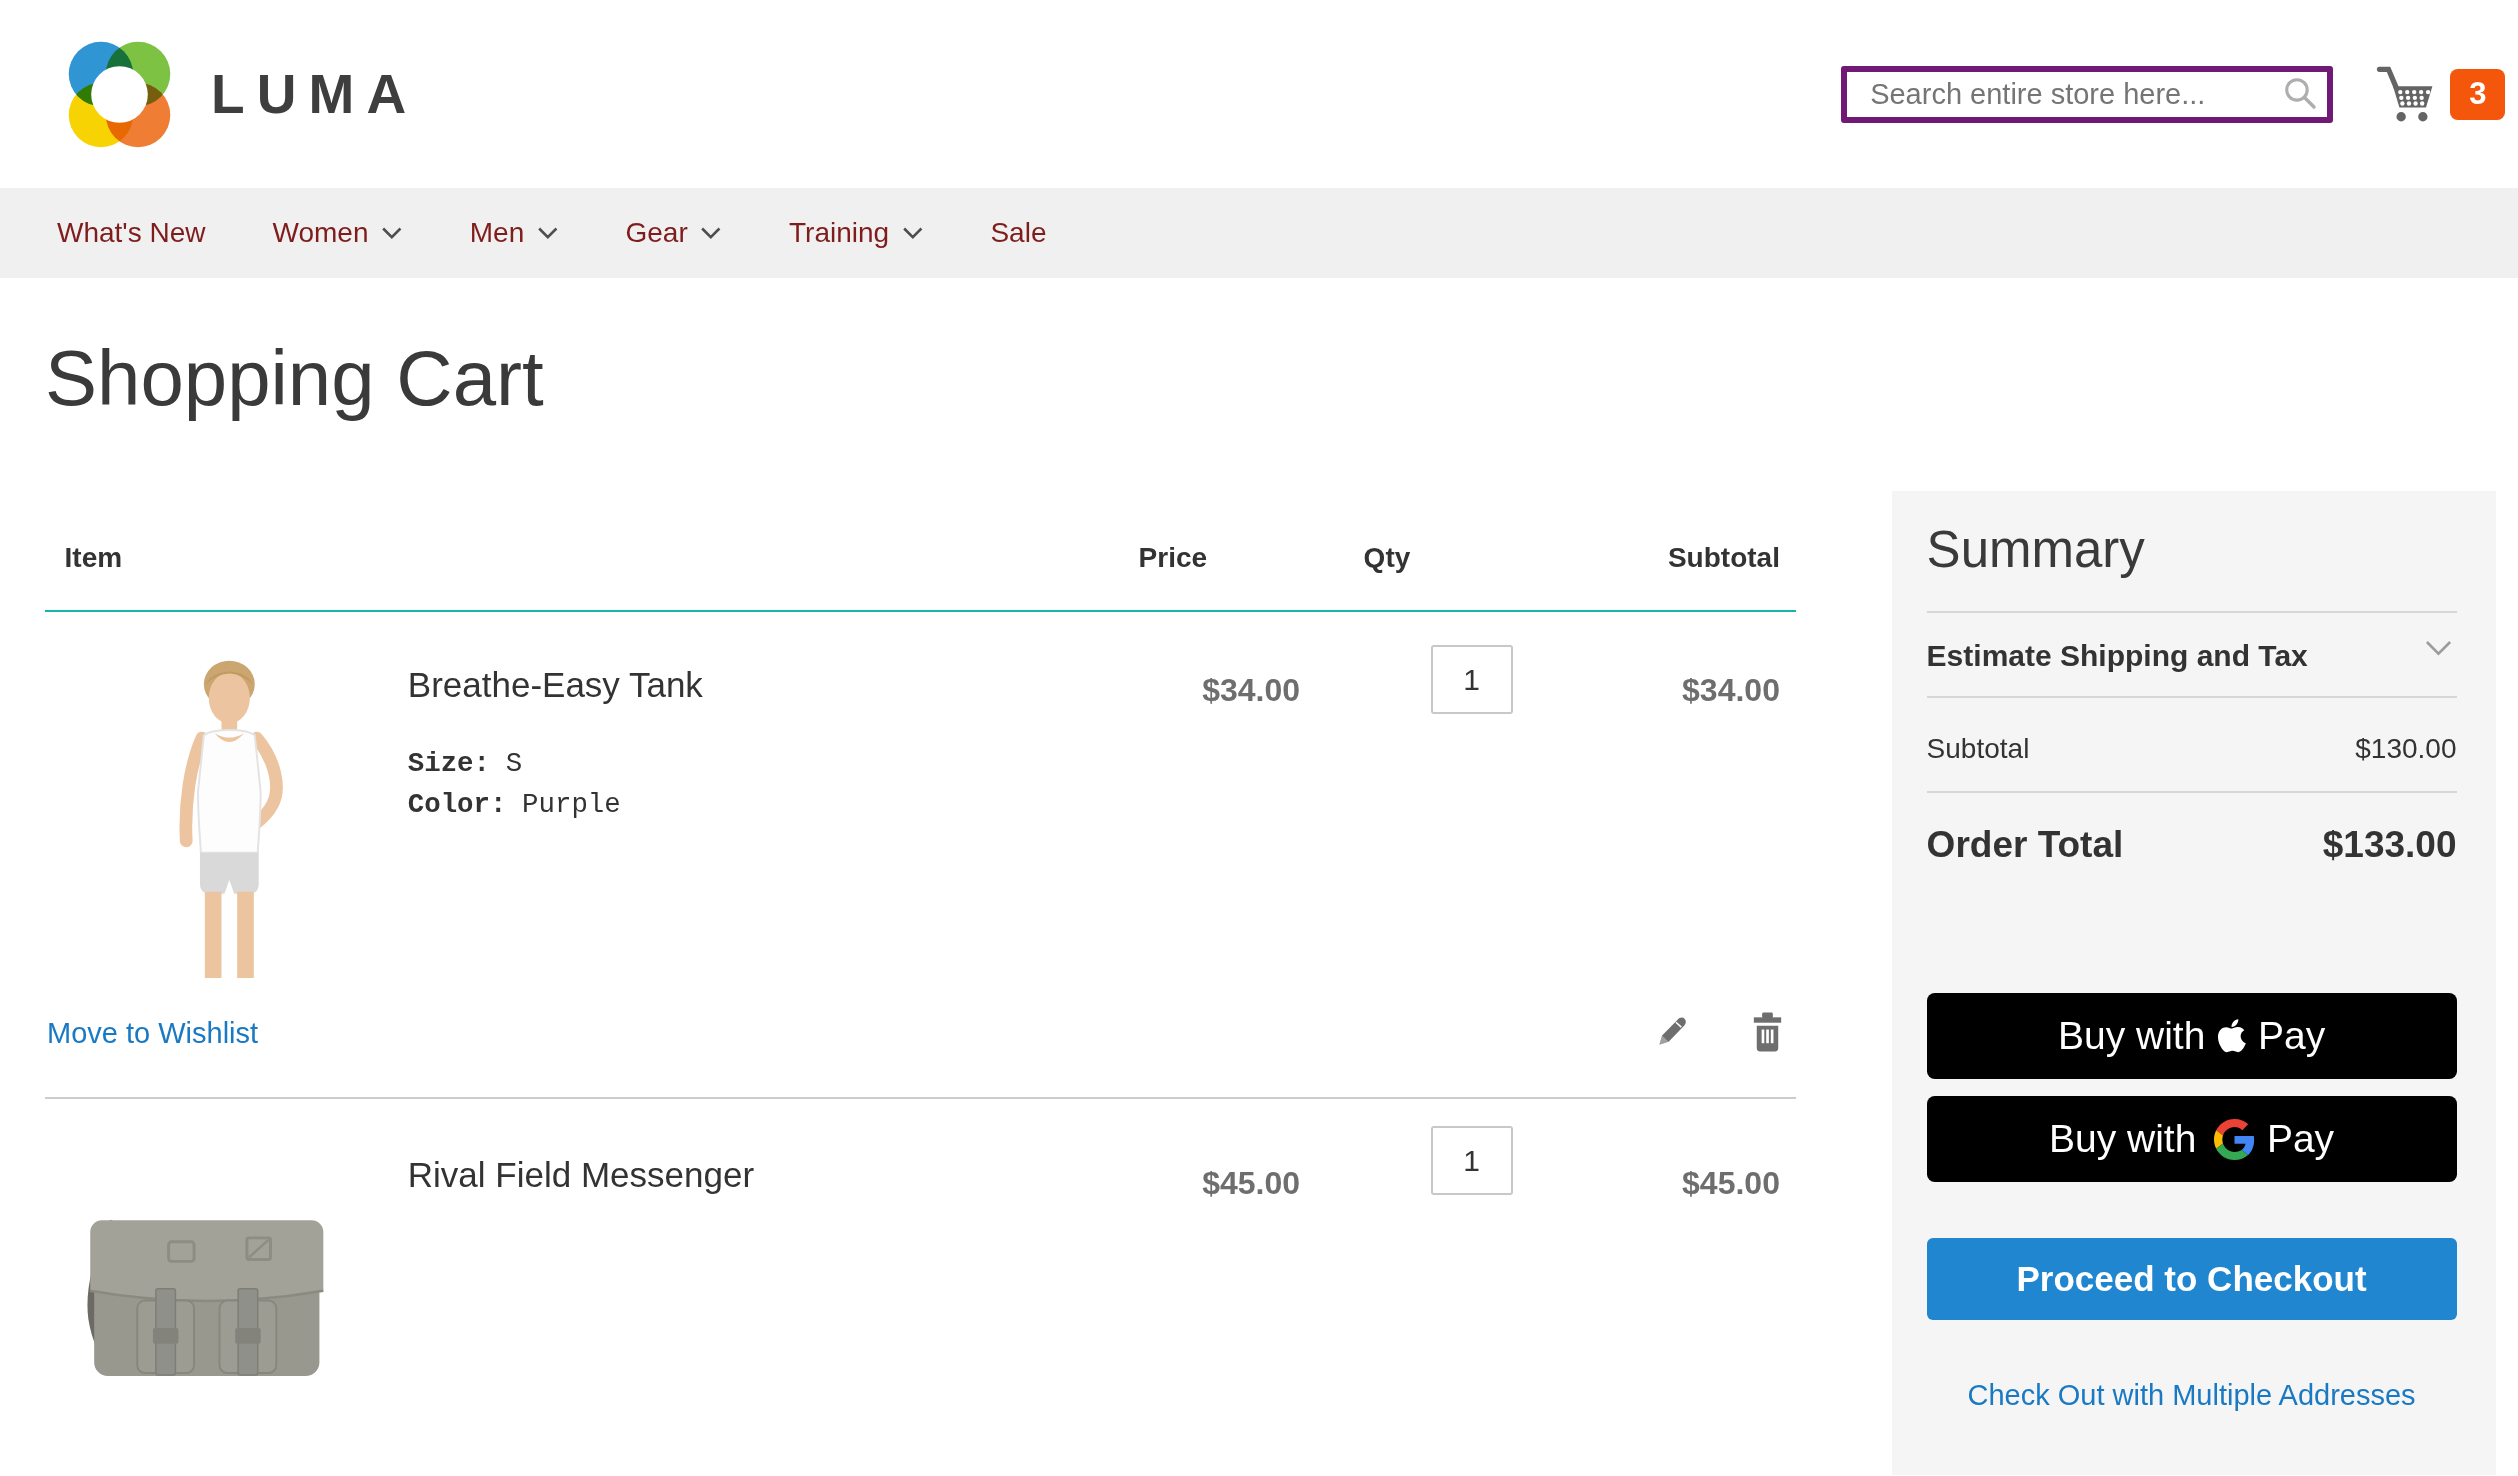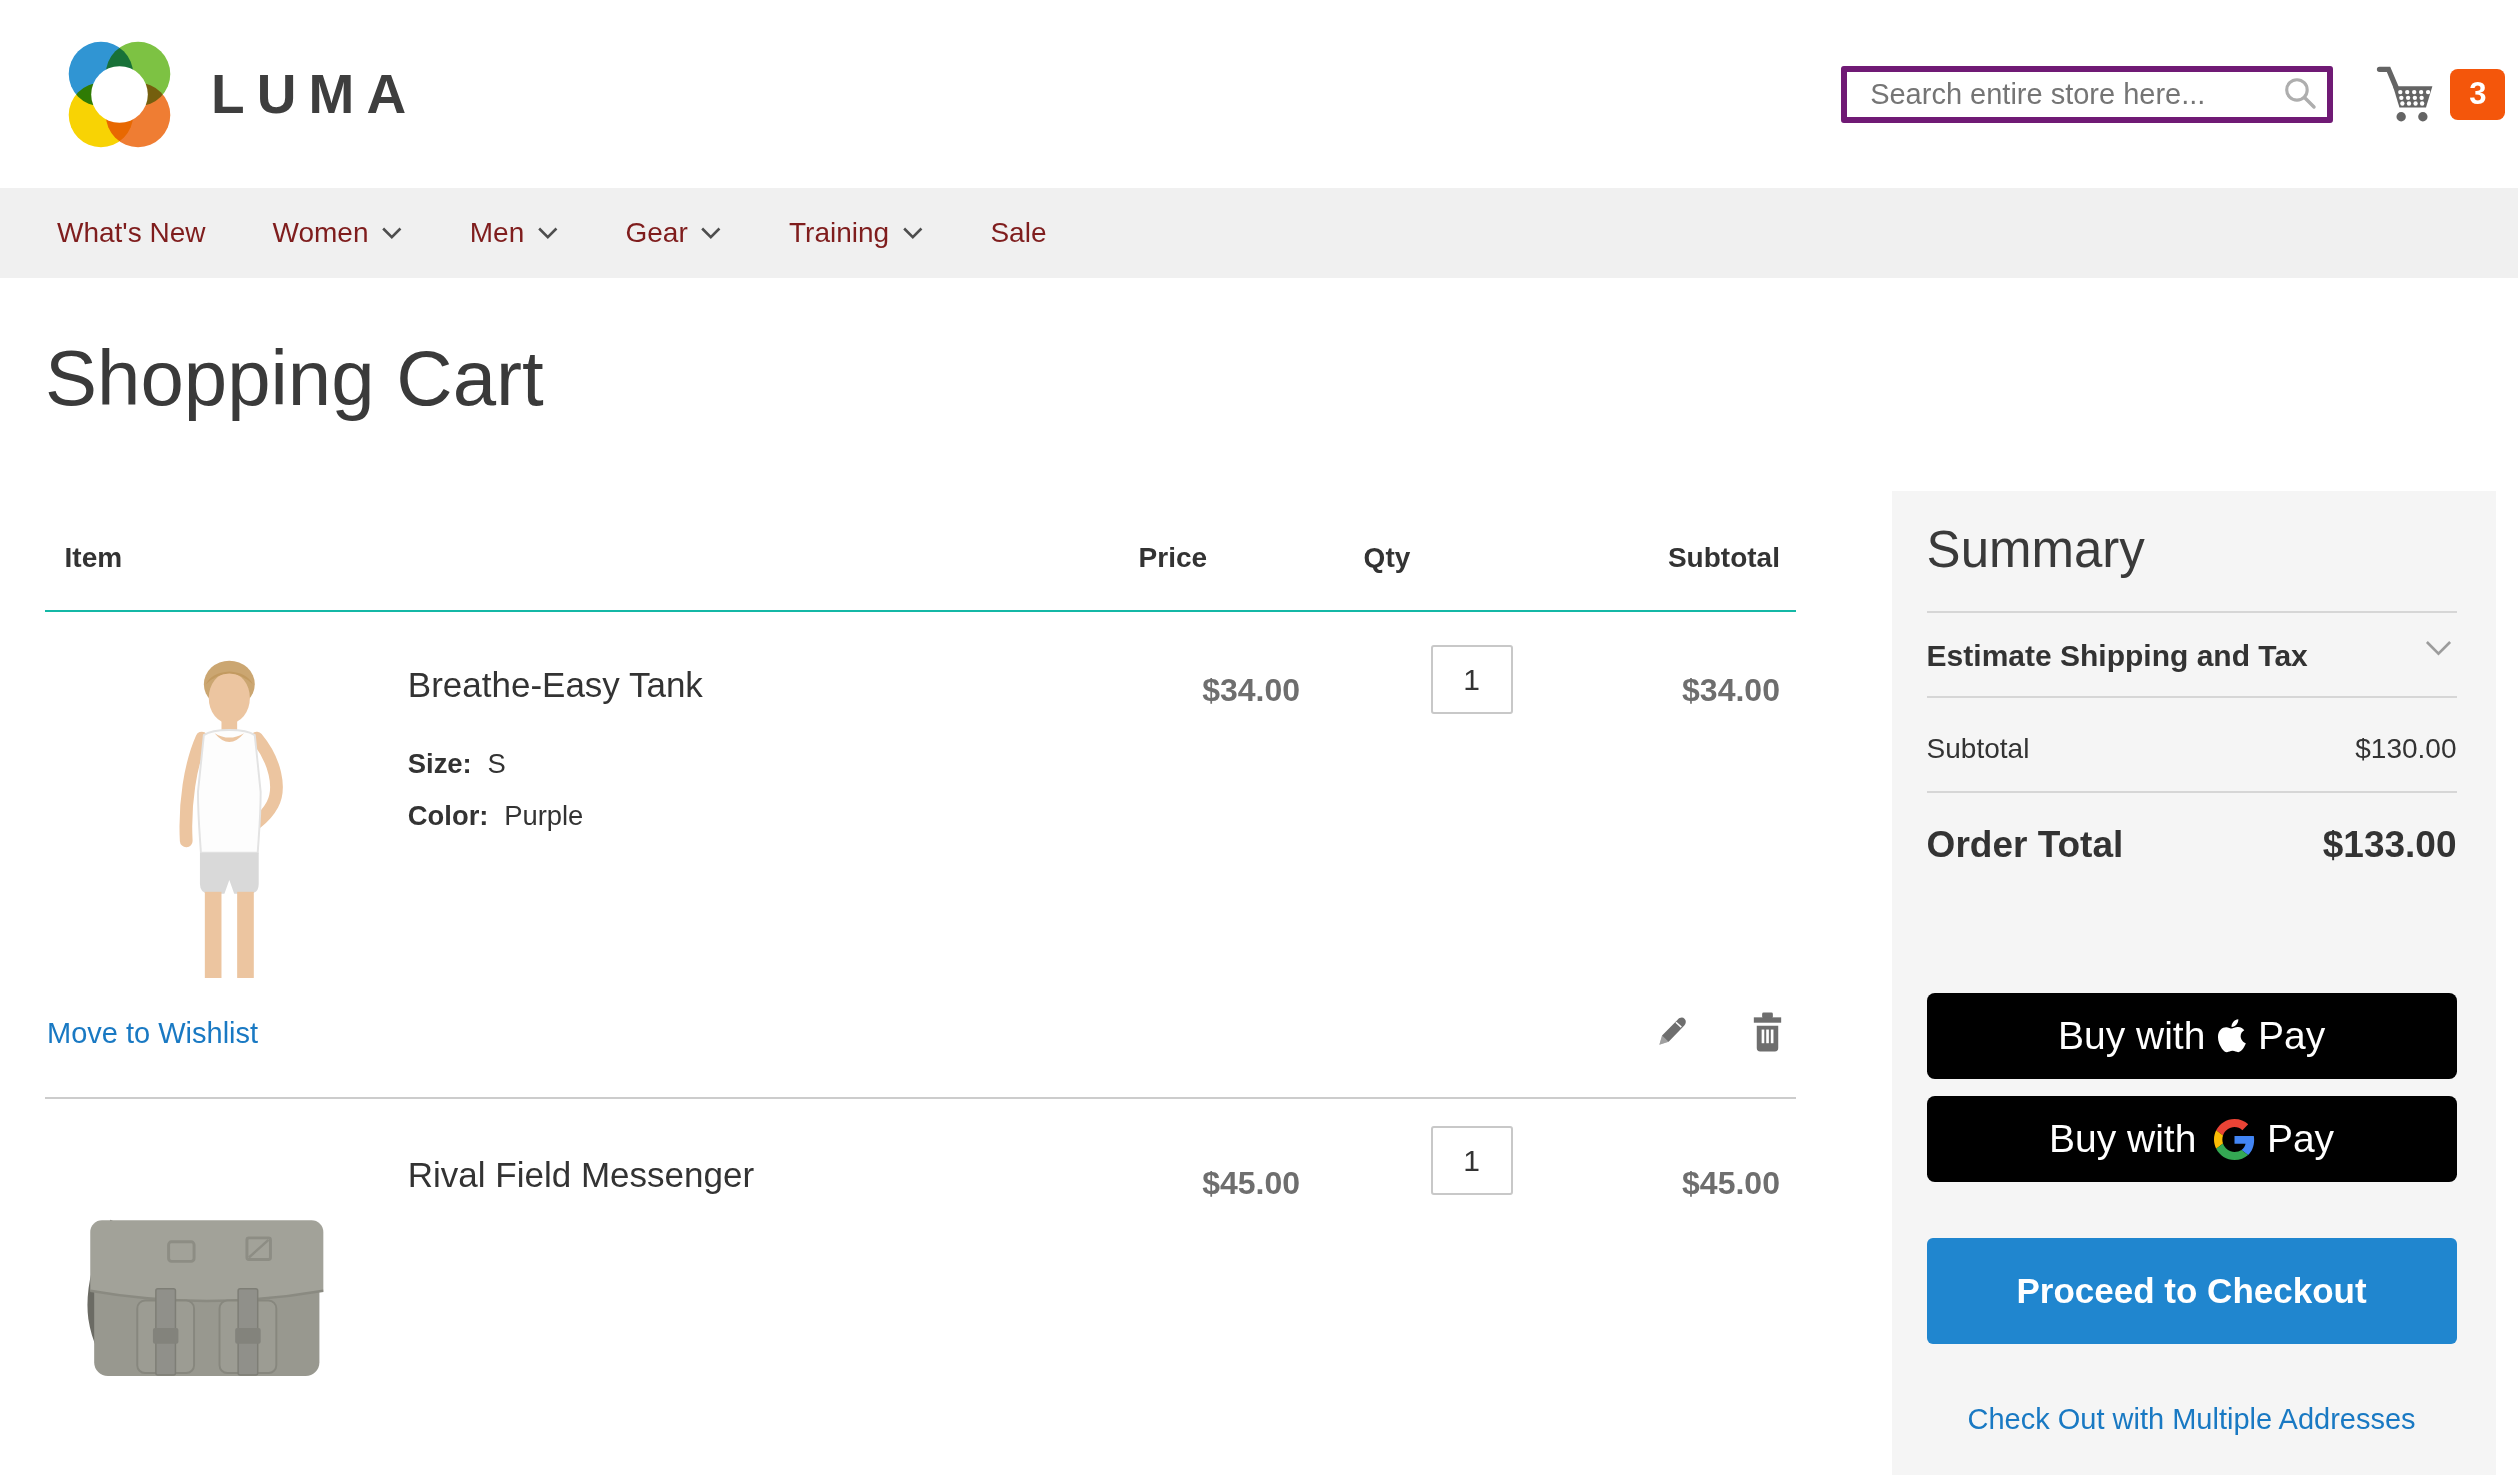--- a/index.html
+++ b/index.html
@@ -38,21 +38,21 @@
   .th-price,.th-qty { }
   .th-subtotal { text-align:right; padding-right:15.7px; }
 
   .row { padding-top:33px; }
   .item-cell { display:flex; }
   .photo { display:block; margin-left:9.8px; width:284px; cursor:pointer; }
   .details { margin-left:69px; }
   .item-name { display:inline-block; font-size:35px; color:#333; text-decoration:none; cursor:pointer; }
   .row1 .item-name { margin-top:19.6px; }
   .options { margin-top:43px; font-size:27.4px; }
-  .opt { display:flex; margin-top:20px; }
+  .opt { display:flex; margin-top:10px;font-family:Liberation Mono, monospace; }
   .opt dt { font-weight:700; }
   .opt dd { margin-left:15.7px; }
   .price-val { font-size:32px; font-weight:700; color:#6e6e6e; }
   .price-cell { text-align:center; padding-top:27.4px; }
   .qty-cell { text-align:center; }
   .qty { width:82px; height:69px; border:2px solid #c8c8c8; border-radius:2.9px; text-align:center;
     font-size:30px; color:#333; font-family:inherit; }
   .subtotal-cell { text-align:right; padding-right:15.7px; padding-top:27.4px; }
 
   .row-actions { display:flex; justify-content:space-between; align-items:center;
@@ -78,21 +78,21 @@
   .tot-row { display:flex; justify-content:space-between; font-size:28px; color:#333; }
   .tr1 { padding-top:35px; }
   .tr2 { padding-top:25.5px; }
   .hr3 { margin-top:25.5px; }
   .grand { padding-top:31px; font-size:37px; font-weight:700; }
   .pay-btn { width:100%; height:86px; background:#000; border:none; border-radius:7.8px; color:#fff;
     font-size:39px; font-weight:500; font-family:inherit; display:flex; align-items:center;
     justify-content:center; gap:11.8px; cursor:pointer; }
   .apple { margin-top:127px; }
   .google { margin-top:17.6px; }
-  .checkout { width:100%; height:106px; margin-top:56px; background:#2086cf; border:none;
+  .checkout { width:100%; height:82px; margin-top:56px; background:#2086cf; border:none;
     border-radius:5.9px; color:#fff; font-size:35px; font-weight:700; font-family:inherit; cursor:pointer; }
   .multi { display:block; margin-top:59px; text-align:center; font-size:29px; color:#1979c3;
     text-decoration:none; cursor:pointer; }
 </style>
 </head>
 <body>
 
 <header>
   <a class="logo">
     <svg width="125" height="125" viewBox="0 0 64 64">

